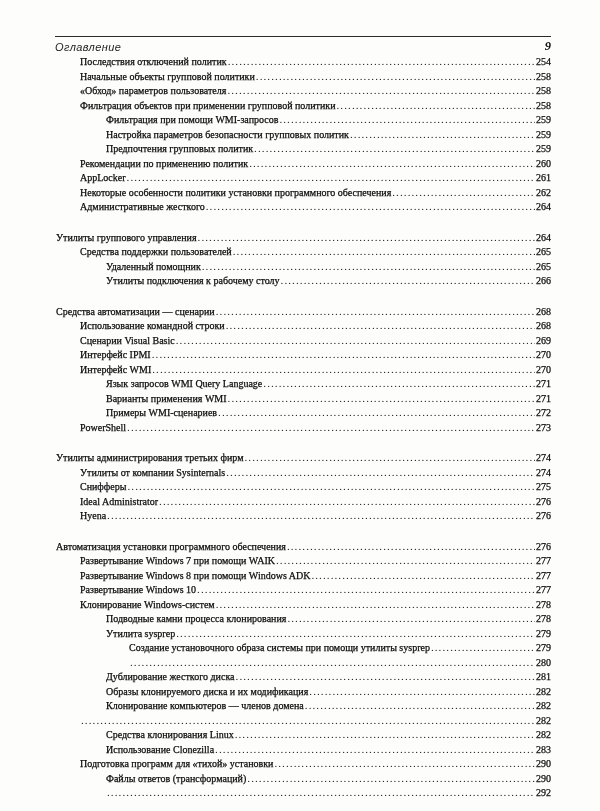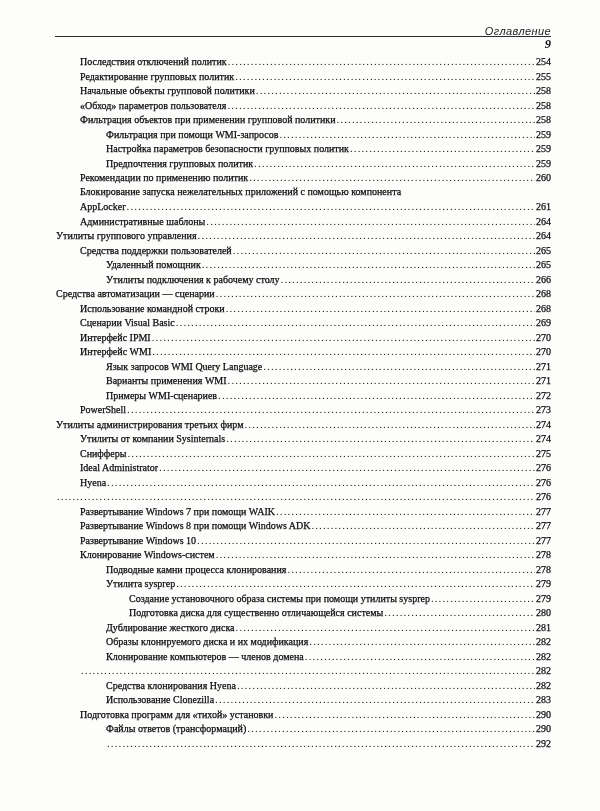--- a/index.html
+++ b/index.html
@@ -11,25 +11,24 @@
     overflow: hidden;
   }
   .page {
     position: relative;
     width: 600px; height: 811px;
     background: #fdfdfc;
   }
   
   .running-header {
     position: absolute;
-    left: 55px; right: 49px; top: 25px;
+    left: 55px; right: 49px; top: 39px;
     display: flex;
     justify-content: space-between;
-    align-items: flex-end;
-    flex-direction: column;
+    align-items: center;
   }
   .header-title {
     font-family: "Liberation Sans", sans-serif;
     font-style: italic;
     font-size: 11px;
     letter-spacing: 0.4px;
     color: #1c1c1c;
   }
   .header-page {
     font-family: "Liberation Serif", serif;
@@ -51,21 +50,21 @@
   .row {
     display: flex;
     align-items: baseline;
     height: 14.5px;
     font-size: 10px;
     line-height: 14.5px;
     color: #0e0e0e;
     -webkit-text-stroke: 0.25px #0e0e0e;
     white-space: nowrap;
   }
-  .lvl0 { padding-left: 0; }
+  .lvl0 { padding-left: 0; margin-top: 16px; }
   .lvl1 { padding-left: 24px; }
   .lvl2 { padding-left: 50px; font-family: Liberation Serif, serif; }
   .lvl3 { padding-left: 73px; }
   .label { white-space: nowrap; }
   .dots {
     flex: 1 1 auto;
     overflow: hidden;
     height: 14.5px;
     margin: 0 1px;
     -webkit-text-stroke: 0;
@@ -89,25 +88,20 @@
     <span class="header-page">9</span>
   </div>
   <div class="header-rule"></div>
   <div class="toc" id="toc">
       <div class="row lvl1">
     <span class="label">Последствия отключений политик</span>
     <span class="dots"></span>
     <span class="page-num">254</span>
   </div>
       <div class="row lvl1">
-    <span class="label">Редактирование групповых политик</span>
-    <span class="dots"></span>
-    <span class="page-num">255</span>
-  </div>
-      <div class="row lvl1">
     <span class="label">Начальные объекты групповой политики</span>
     <span class="dots"></span>
     <span class="page-num">258</span>
   </div>
       <div class="row lvl1">
     <span class="label">«Обход» параметров пользователя</span>
     <span class="dots"></span>
     <span class="page-num">258</span>
   </div>
       <div class="row lvl1">
@@ -128,31 +122,32 @@
       <div class="row lvl2">
     <span class="label">Предпочтения групповых политик</span>
     <span class="dots"></span>
     <span class="page-num">259</span>
   </div>
       <div class="row lvl1">
     <span class="label">Рекомендации по применению политик</span>
     <span class="dots"></span>
     <span class="page-num">260</span>
   </div>
-      <div class="row lvl1 no-page">
-    <span class="label">Блокирование запуска нежелательных приложений с помощью компонента</span>
-
-  </div>
       <div class="row lvl1">
     <span class="label">AppLocker</span>
     <span class="dots"></span>
     <span class="page-num">261</span>
   </div>
       <div class="row lvl1">
-    <span class="label">Административные шаблоны</span>
+    <span class="label">Некоторые особенности политики установки программного обеспечения</span>
+    <span class="dots"></span>
+    <span class="page-num">262</span>
+  </div>
+      <div class="row lvl1">
+    <span class="label">Административные жесткого</span>
     <span class="dots"></span>
     <span class="page-num">264</span>
   </div>
       <div class="row lvl0">
     <span class="label">Утилиты группового управления</span>
     <span class="dots"></span>
     <span class="page-num">264</span>
   </div>
       <div class="row lvl1">
     <span class="label">Средства поддержки пользователей</span>
@@ -233,20 +228,21 @@
     <span class="label">Ideal Administrator</span>
     <span class="dots"></span>
     <span class="page-num">276</span>
   </div>
       <div class="row lvl1">
     <span class="label">Hyena</span>
     <span class="dots"></span>
     <span class="page-num">276</span>
   </div>
       <div class="row lvl0">
+    <span class="label">Автоматизация установки программного обеспечения</span>
     <span class="dots"></span>
     <span class="page-num">276</span>
   </div>
       <div class="row lvl1">
     <span class="label">Развертывание Windows 7 при помощи WAIK</span>
     <span class="dots"></span>
     <span class="page-num">277</span>
   </div>
       <div class="row lvl1">
     <span class="label">Развертывание Windows 8 при помощи Windows ADK</span>
@@ -272,21 +268,20 @@
     <span class="label">Утилита sysprep</span>
     <span class="dots"></span>
     <span class="page-num">279</span>
   </div>
       <div class="row lvl3">
     <span class="label">Создание установочного образа системы при помощи утилиты sysprep</span>
     <span class="dots"></span>
     <span class="page-num">279</span>
   </div>
       <div class="row lvl3">
-    <span class="label">Подготовка диска для существенно отличающейся системы</span>
     <span class="dots"></span>
     <span class="page-num">280</span>
   </div>
       <div class="row lvl2">
     <span class="label">Дублирование жесткого диска</span>
     <span class="dots"></span>
     <span class="page-num">281</span>
   </div>
       <div class="row lvl2">
     <span class="label">Образы клонируемого диска и их модификация</span>
@@ -296,21 +291,21 @@
       <div class="row lvl2">
     <span class="label">Клонирование компьютеров — членов домена</span>
     <span class="dots"></span>
     <span class="page-num">282</span>
   </div>
       <div class="row lvl1">
     <span class="dots"></span>
     <span class="page-num">282</span>
   </div>
       <div class="row lvl2">
-    <span class="label">Средства клонирования Hyena</span>
+    <span class="label">Средства клонирования Linux</span>
     <span class="dots"></span>
     <span class="page-num">282</span>
   </div>
       <div class="row lvl2">
     <span class="label">Использование Clonezilla</span>
     <span class="dots"></span>
     <span class="page-num">283</span>
   </div>
       <div class="row lvl1">
     <span class="label">Подготовка программ для «тихой» установки</span>

